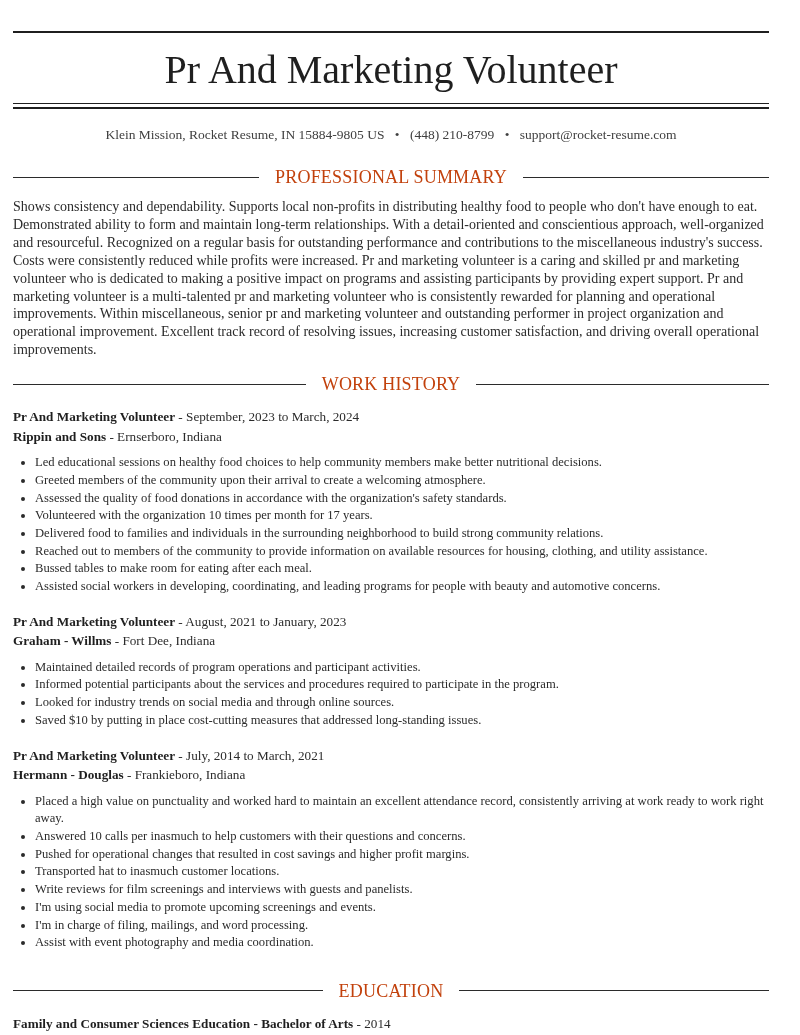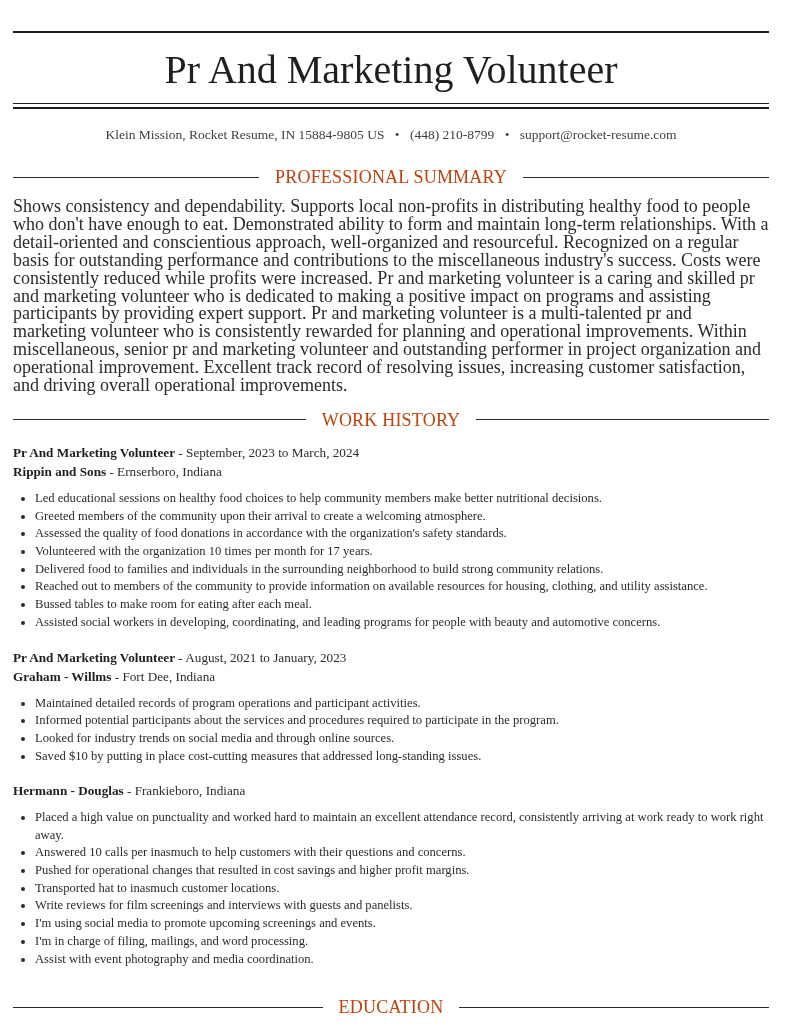--- a/index.html
+++ b/index.html
@@ -59,21 +59,21 @@
       background: #2b2b2b;
     }
     .section-head .label {
       font-size: 18px;
       line-height: 22px;
       padding: 0 16px;
       color: #c2410c;
       letter-spacing: 0.2px;
     }
     .summary {
-      font-size: 18px;
+      font-size: 14px;
       line-height: 17.9px;
       margin-top: 10px;
       color: #2b2b2b;
     }
     .job {
       margin-top: 0;
     }
     .job-line {
       font-size: 13.2px;
       line-height: 19.5px;
@@ -163,20 +163,23 @@
       <ul class="bullets">
         <li>Maintained detailed records of program operations and participant activities.</li>
         <li>Informed potential participants about the services and procedures required to participate in the program.</li>
         <li>Looked for industry trends on social media and through online sources.</li>
         <li>Saved $10 by putting in place cost-cutting measures that addressed long-standing issues.</li>
       </ul>
     </div>
 
     <div class="job">
       <div class="job-line">
+        <b>Pr And Marketing Volunteer</b> - <span>July, 2014 to March, 2021</span>
+      </div>
+      <div class="job-line">
         <b>Hermann - Douglas</b> - <span>Frankieboro, Indiana</span>
       </div>
       <ul class="bullets">
         <li>Placed a high value on punctuality and worked hard to maintain an excellent attendance record, consistently arriving at work ready to work right away.</li>
         <li>Answered 10 calls per inasmuch to help customers with their questions and concerns.</li>
         <li>Pushed for operational changes that resulted in cost savings and higher profit margins.</li>
         <li>Transported hat to inasmuch customer locations.</li>
         <li>Write reviews for film screenings and interviews with guests and panelists.</li>
         <li>I'm using social media to promote upcoming screenings and events.</li>
         <li>I'm in charge of filing, mailings, and word processing.</li>

